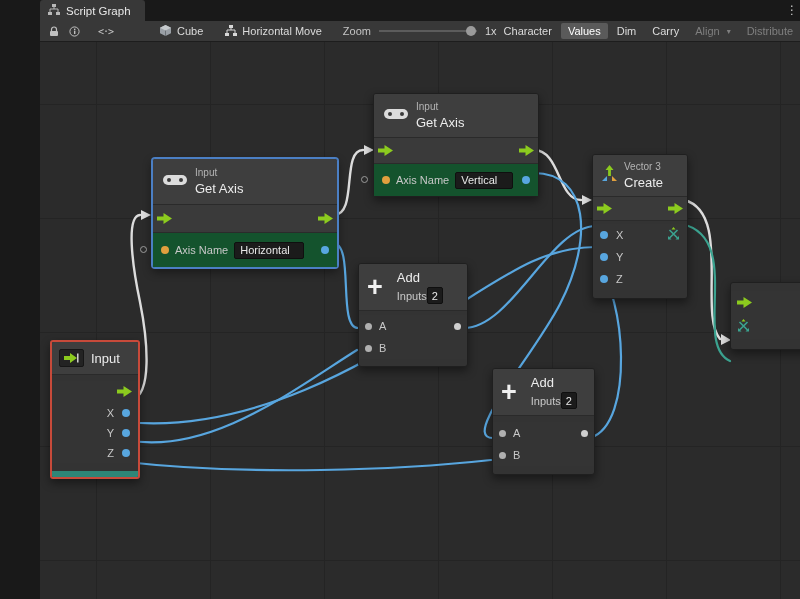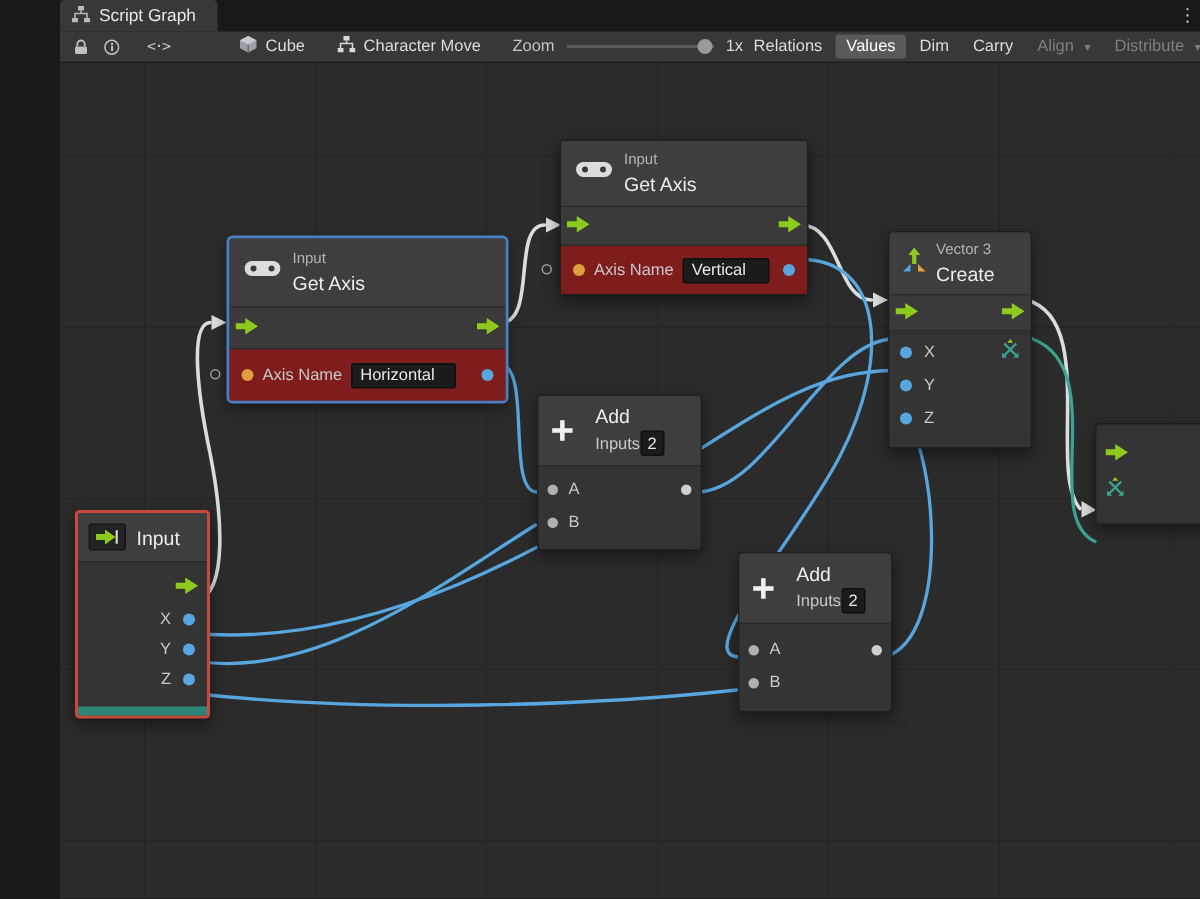--- a/index.html
+++ b/index.html
@@ -42,21 +42,21 @@
   .wire-teal  { stroke:#3ba390; stroke-width:2.2; }
 
   
   .node { position:absolute; background:#333333; border:1px solid #1f1f1f; border-radius:3px; box-shadow:0 4px 10px rgba(0,0,0,0.45); }
   .node.selected { border:1px solid #4b7fc4; box-shadow:0 0 0 1px #4b7fc4, 0 4px 10px rgba(0,0,0,0.45); }
   .node.error-outline { border:2px solid #c74a3a; }
   .node-header { display:flex; align-items:center; gap:8px; background:#3e3e3e; padding:7px 10px; border-bottom:1px solid #2a2a2a; border-radius:2px 2px 0 0; }
   .node-cat { font-size:10px; color:#b4b4b4; line-height:12px; }
   .node-title { font-size:13px; color:#ececec; line-height:15px; }
   .trigger-row { display:flex; align-items:center; justify-content:space-between; background:#3a3a3a; height:26px; padding:0 4px; border-bottom:1px solid #2b2b2b; }
-  .value-row { position:relative; display:flex; align-items:center; gap:6px; background:#7f1d1d; padding:0 8px; height:32px; }
+  .value-row { position:relative; display:flex; align-items:center; gap:6px; background:#14532d; padding:0 8px; height:32px; }
   .row-label { font-size:11px; color:#c8c8c8; }
   .dot { width:8px; height:8px; border-radius:50%; flex:0 0 auto; }
   .dot-blue { background:#58a6df; }
   .dot-orange { background:#e09f3e; }
   .dot-gray { background:#b0b0b0; width:7px; height:7px; }
   .dot-light { background:#cfcfcf; width:7px; height:7px; }
   .hollow { position:absolute; left:-13px; top:50%; margin-top:-4px; width:7px; height:7px; border:1.5px solid #9a9a9a; border-radius:50%; }
   .field { background:#1b1b1b; border:1px solid #0f0f0f; border-radius:2px; color:#e8e8e8; font-size:11px; height:17px; padding:0 5px; font-family:"Liberation Sans", sans-serif; }
   .fw-m { width:58px; } .fw-l { width:70px; } .fw-s { width:16px; text-align:center; padding:0 2px; }
   .plus-glyph { font-size:27px; font-weight:bold; color:#f0f0f0; line-height:24px; margin-right:6px; }
@@ -125,33 +125,33 @@
 
     <span class="tb-btn" style="margin-left:8px;">
       <span>
         <svg width="12" height="11" viewBox="0 0 12 11">
             <rect x="4" y="0" width="4" height="3" fill="#d8d8d8"></rect>
             <rect x="0" y="8" width="4" height="3" fill="#d8d8d8"></rect>
             <rect x="8" y="8" width="4" height="3" fill="#d8d8d8"></rect>
             <path d="M6 3v2M2 8V5h8v3" stroke="#d8d8d8" fill="none"></path>
           </svg>
       </span>
-      <span>Character Move</span>
+      <span>Horizontal Move</span>
     </span>
 
     <span class="zoom-wrap">
       <span style="color:#c4c4c4;">Zoom</span>
       <span class="slider">
         <span class="slider-handle"></span>
       </span>
       <span>1x</span>
     </span>
 
     <span class="right-group">
-      <span class="tb-btn">Relations</span>
+      <span class="tb-btn">Character</span>
       <span class="tb-btn active">Values</span>
       <span class="tb-btn">Dim</span>
       <span class="tb-btn">Carry</span>
       <span class="tb-btn disabled">
         <span>Align</span>
           <span class="caret">▾</span>
       </span>
       <span class="tb-btn disabled">
         <span>Distribute</span>
           <span class="caret">▾</span>

